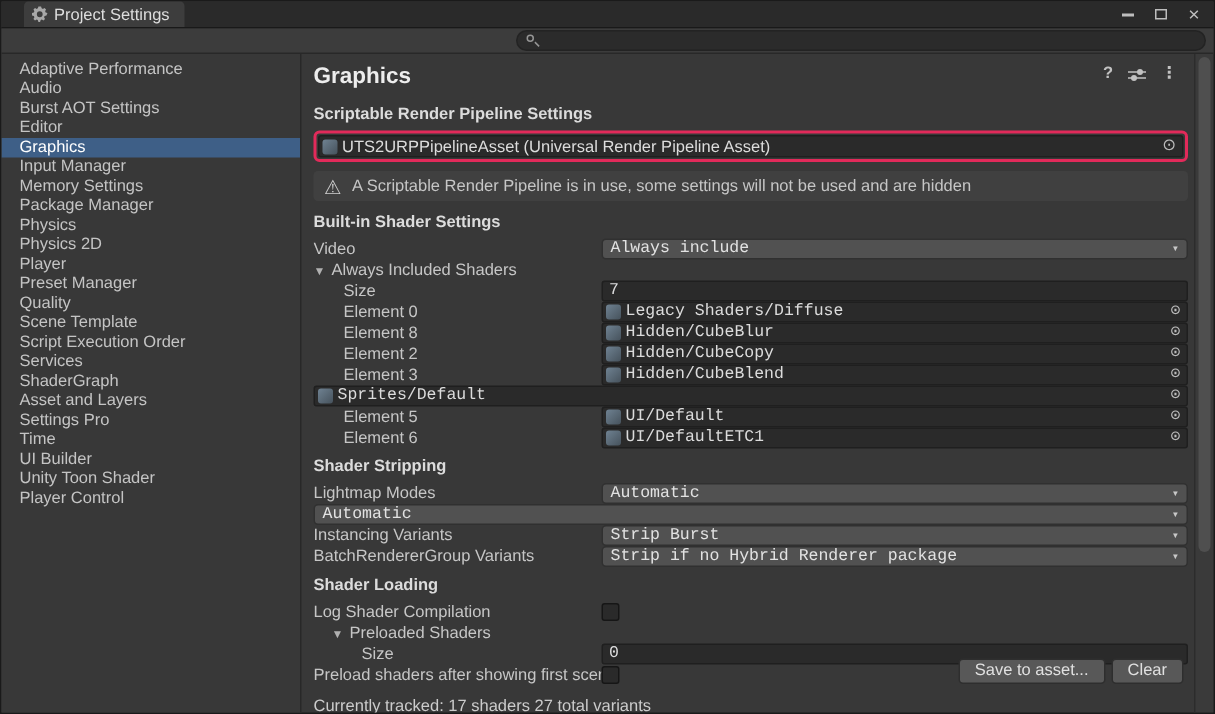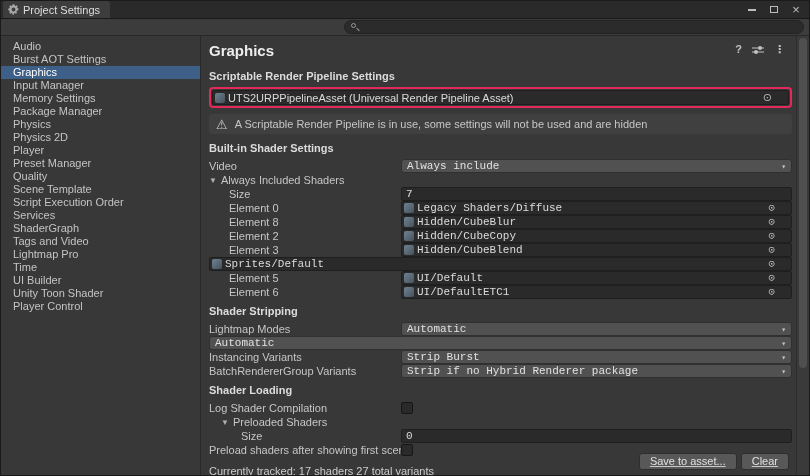--- a/index.html
+++ b/index.html
@@ -5,21 +5,21 @@
   * { box-sizing: border-box; }
   html,body { margin:0; padding:0; }
   body {
     width:810px; height:476px; overflow:hidden;
     font-family:"Liberation Sans","DejaVu Sans",sans-serif;
     font-size:11px; color:#c8c8c8; background:#383838;
   }
   .window { width:810px; height:476px; background:#383838; display:flex; flex-direction:column; position:relative; border:1px solid #1a1a1a; }
 
   
-  .titlebar { flex:0 0 18px; height:18px; background:#2a2a2a; display:flex; align-items:flex-end; border-bottom:1px solid #191919; }
+  .titlebar { flex:0 0 18px; height:18px; background:#2a2a2a; display:flex; align-items:flex-end; border-bottom:1px solid #191919;padding-left:13px; }
   .tab { height:17px; background:#3d3d3d; border-radius:3px 3px 0 0; display:flex; align-items:center; gap:4px; padding:0 10px 0 5px; margin-left:2px; color:#dedede; white-space:nowrap; }
   .win-controls { margin-left:auto; display:flex; align-items:center; gap:12px; padding-right:8px; height:100%; color:#bdbdbd; }
   .wc { display:inline-flex; align-items:center; justify-content:center; width:10px; height:12px; }
   .wc-min { display:inline-block; width:8px; height:2px; background:#bdbdbd; }
   .wc-max { display:inline-block; width:8px; height:7px; border:1px solid #bdbdbd; }
   .wc-close { font-size:13px; line-height:1; }
 
   
   .toolbar { flex:0 0 17px; height:17px; background:#3c3c3c; border-bottom:1px solid #282828; position:relative; }
   .searchbox { position:absolute; right:5px; top:1px; width:460px; height:14px; background:#2b2b2b; border:1px solid #232323; border-radius:8px; display:flex; align-items:center; padding:0 6px; gap:4px; }
@@ -47,36 +47,36 @@
   .indf { padding-left:12px; }
   .ind2 { padding-left:32px; }
   .row-value { flex:1; display:flex; align-items:center; min-width:0;font-family:Liberation Mono, monospace; }
   .tri { color:#b0b0b0; font-size:8px; margin-right:4px; width:8px; display:inline-block; flex:0 0 8px; }
 
   .dropdown { flex:1; height:14px; background:var(--dropdown,#515151); border:1px solid #303030; border-radius:3px; display:flex; align-items:center; padding:0 5px; color:#e2e2e2; min-width:0; white-space:nowrap; }
   .dd-arrow { margin-left:auto; font-size:8px; color:#c8c8c8; padding-left:4px; }
 
   .text-field { flex:1; height:14px; background:var(--field,#2a2a2a); border:1px solid #1f1f1f; border-radius:2px; padding:0 4px; color:#dcdcdd; display:flex; align-items:center; }
 
-  .obj-field { flex:1; height:14px; background:var(--field,#2a2a2a); border:1px solid #1f1f1f; border-radius:2px; display:flex; align-items:center; padding:0 14px 0 2px; color:#dcdcdc; min-width:0; gap:3px;text-align:center; }
+  .obj-field { flex:1; height:14px; background:var(--field,#2a2a2a); border:1px solid #1f1f1f; border-radius:2px; display:flex; align-items:center; padding:0 2px 0 2px; color:#dcdcdc; min-width:0; gap:3px;text-align:center; }
   .obj-text { white-space:nowrap; overflow:hidden; text-overflow:ellipsis; }
   .picker { margin-left:auto; color:#bcbcbc; font-size:11px; line-height:1; padding:0 2px; flex:0 0 auto; }
   .asset-icon,.shader-icon { width:10px; height:10px; border-radius:2px; background:linear-gradient(135deg,#6f8292,#46525c); flex:0 0 10px; }
 
   .srp-highlight { border:2px solid var(--highlight,#e22a5a); border-radius:4px; padding:1px; margin:0 0 6px 0; }
   .srp-highlight .obj-field { height:15px; }
 
   .help-box { background:#404040; border-radius:3px; min-height:20px; display:flex; align-items:center; gap:7px; padding:1px 7px; margin-bottom:8px; color:#c6c6c6; }
   .warn-icon { color:#cfcfcf; font-size:13px; line-height:1; }
 
   .checkbox { width:12px; height:12px; background:#2a2a2a; border:1px solid #161616; border-radius:2px; flex:0 0 12px; }
 
   .tracked { margin-top:8px; color:#cccccc; height:13px; }
 
-  .footer-buttons { position:absolute; right:20px; bottom:5px; display:flex; gap:4px;text-decoration:underline; }
+  .footer-buttons { position:absolute; right:20px; bottom:19px; display:flex; gap:4px; }
   .ubtn { background:#585858; border:1px solid #2e2e2e; border-radius:3px; color:#e0e0e0; font:inherit; height:17px; padding:0 10px; line-height:1; }
 
   .scrollbar { position:absolute; top:0; right:0; bottom:0; width:13px; background:#3a3a3a; border-left:1px solid #2c2c2c; }
   .scroll-thumb { position:absolute; top:2px; left:2px; right:2px; height:330px; background:#4f4f4f; border-radius:5px; }
 </style>
 </head>
 <body>
 
 <div class="window">
 
@@ -107,25 +107,27 @@
           <span class="si-handle"></span>
       </span>
       <input class="search-input" value="" style="">
     </div>
   </div>
 
   <div class="body-row">
 
     <div class="sidebar">
 
+        <div class="side-item">Adaptive Performance</div>
 
         <div class="side-item">Audio</div>
 
         <div class="side-item">Burst AOT Settings</div>
 
+        <div class="side-item">Editor</div>
 
         <div class="side-item selected">Graphics</div>
 
         <div class="side-item">Input Manager</div>
 
         <div class="side-item">Memory Settings</div>
 
         <div class="side-item">Package Manager</div>
 
         <div class="side-item">Physics</div>
@@ -139,23 +141,23 @@
         <div class="side-item">Quality</div>
 
         <div class="side-item">Scene Template</div>
 
         <div class="side-item">Script Execution Order</div>
 
         <div class="side-item">Services</div>
 
         <div class="side-item">ShaderGraph</div>
 
-        <div class="side-item">Tags and Video</div>
-
-        <div class="side-item">Lightmap Pro</div>
+        <div class="side-item">Asset and Layers</div>
+
+        <div class="side-item">Settings Pro</div>
 
         <div class="side-item">Time</div>
 
         <div class="side-item">UI Builder</div>
 
         <div class="side-item">Unity Toon Shader</div>
 
         <div class="side-item">Player Control</div>
 
       </div>

